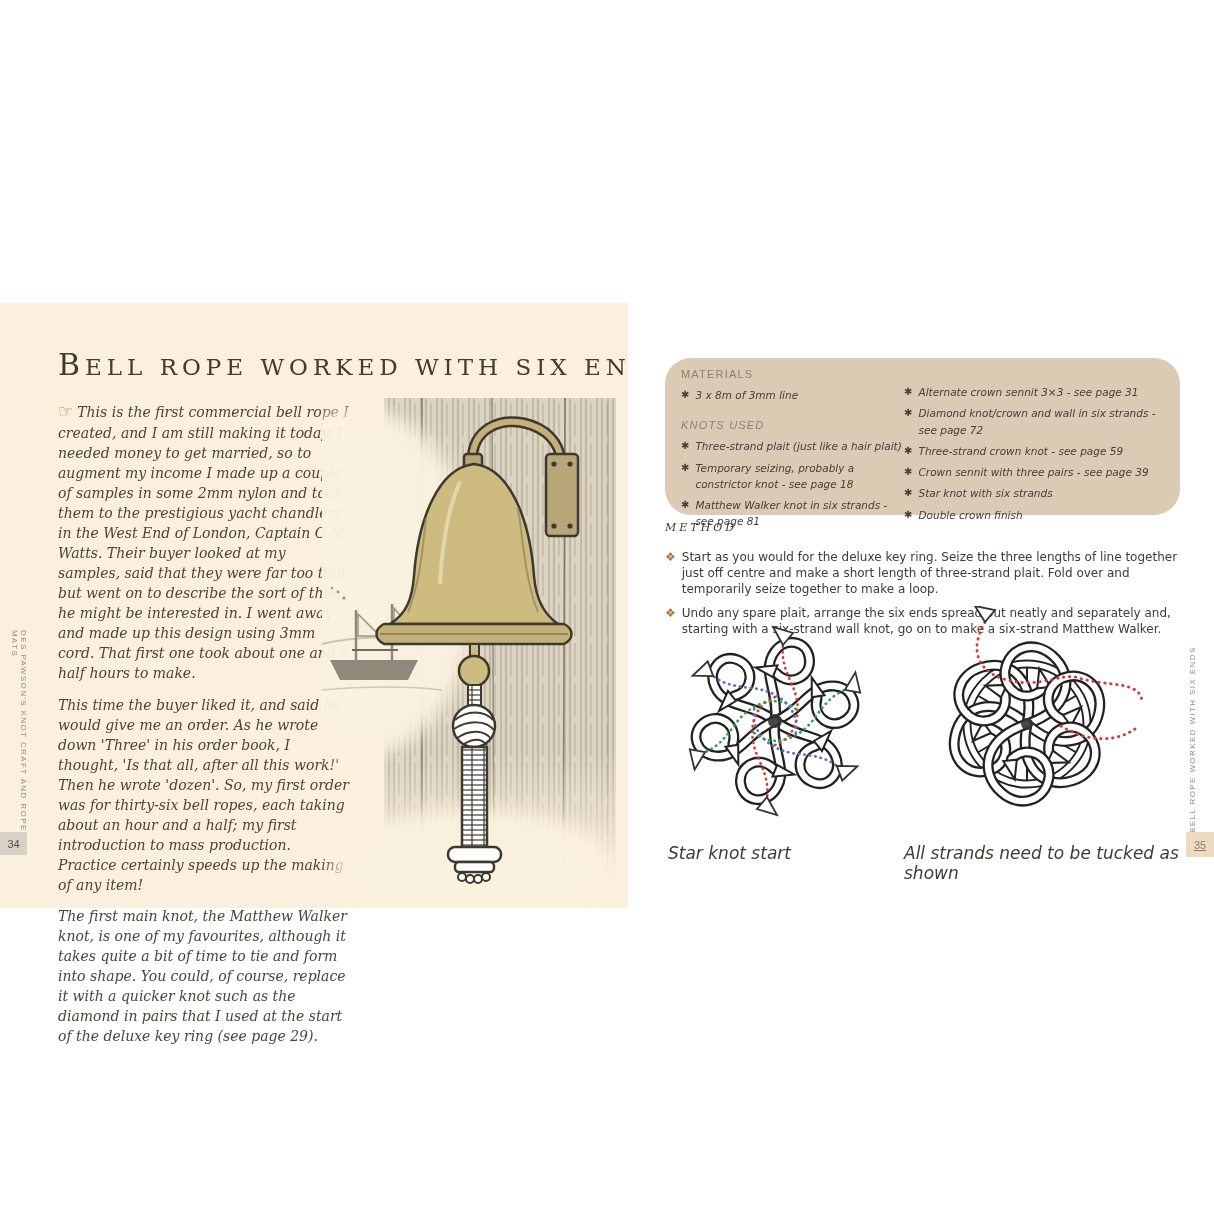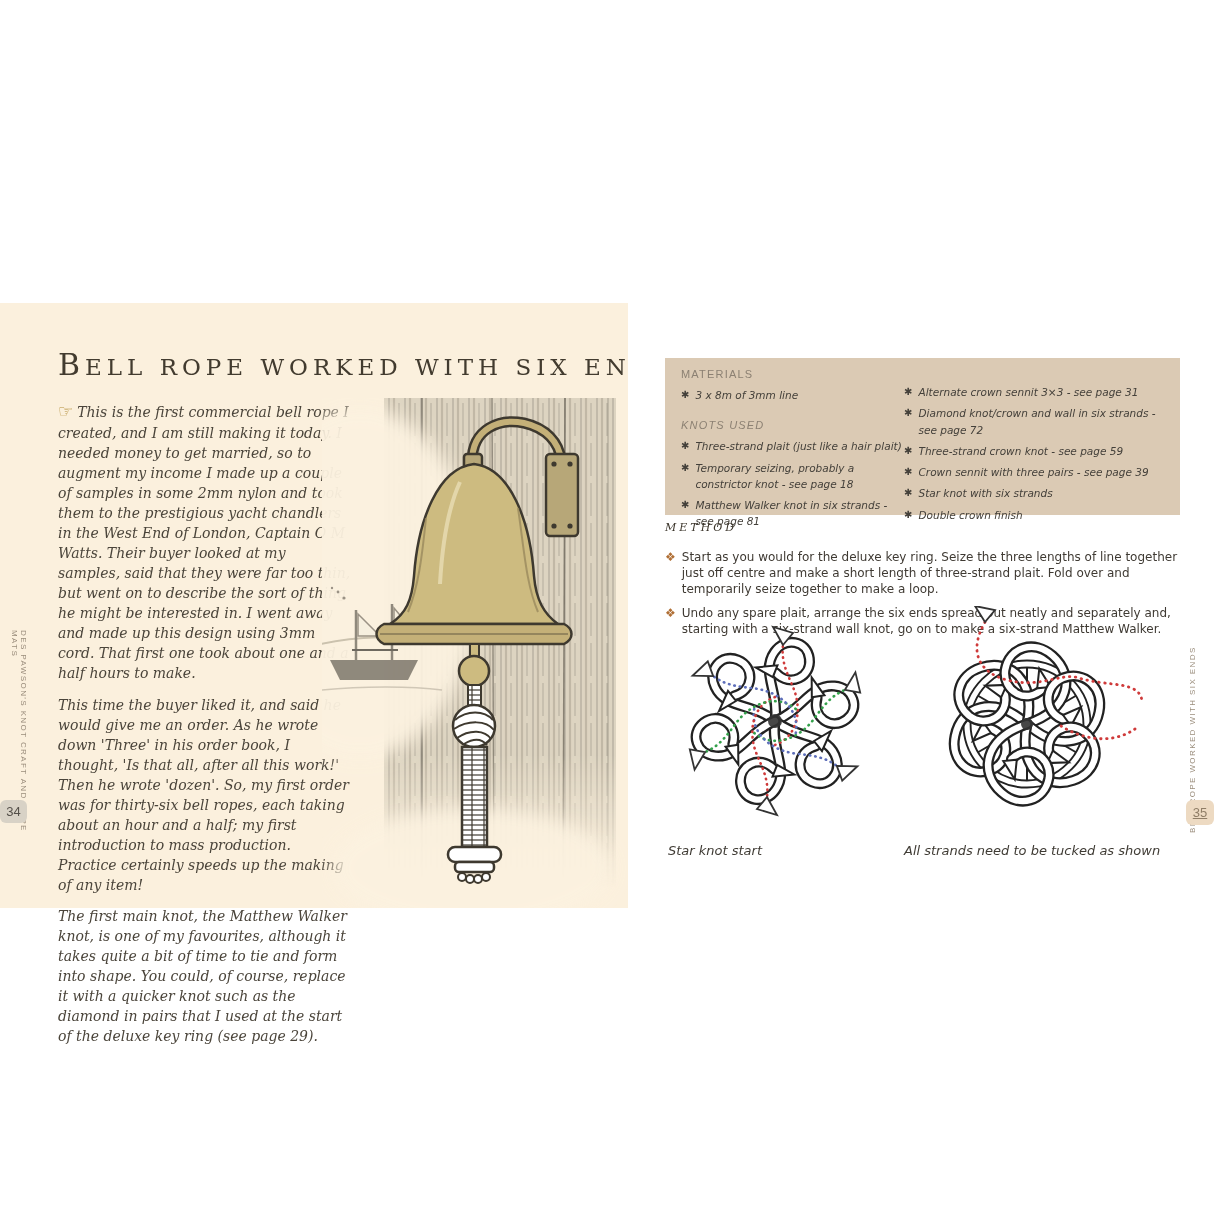--- a/index.html
+++ b/index.html
@@ -31,30 +31,31 @@
   .body-col p{margin:0 0 11px 0;}
   .manicule{color:#b6913f;font-style:normal;font-size:17px;margin-right:4px;}
   .illustration{position:absolute;left:322px;top:95px;}
   .spine{
     position:absolute;font-family:"Liberation Sans",sans-serif;
     font-size:8px;letter-spacing:1.4px;color:#9a8d7c;
   }
   .spine-left{left:10px;top:327px;height:205px;writing-mode:vertical-rl;}
   .spine-right{left:560px;top:340px;height:190px;writing-mode:vertical-rl;transform:rotate(180deg);}
   .pagenum{
-    position:absolute;top:497px;font-family:"Liberation Sans",sans-serif;
-    font-size:13px;display:flex;align-items:center;justify-content:center;border-radius:6px;
+    position:absolute;top:529px;font-family:"Liberation Sans",sans-serif;
+    font-size:11px;display:flex;align-items:center;justify-content:center;
   }
   .pagenum-left{left:0;width:27px;height:23px;background:#d8d2c6;color:#55504a;}
   .pagenum-right{left:558px;width:28px;height:25px;background:#eddac2;color:#8f7d66;text-decoration:underline;}
   
   .mat-box{
     position:absolute;left:37px;top:55px;width:515px;height:157px;
     background:#dbcab4;box-sizing:border-box;padding:10px 14px 8px 16px;
     display:flex;
+    border-radius:26px;
   }
   .mat-col-left{width:46%;}
   .mat-col-right{width:54%;padding-top:16px;box-sizing:border-box;}
   .mat-heading{
     font-family:"Liberation Sans",sans-serif;font-size:11px;letter-spacing:1.2px;
     color:#8c8173;margin:0 0 7px 0;
   }
   .mat-heading.second{margin-top:16px;font-style:italic;}
   .hand{
     font-family:"DejaVu Sans",sans-serif;font-style:italic;
@@ -71,21 +72,21 @@
   .method-step{
     display:flex;margin-bottom:7px;
     font-family:"DejaVu Sans",sans-serif;font-size:12px;line-height:1.35;color:#3f3a33;
   }
   .method-step .diamond{color:#b06f35;margin-right:6px;font-size:12px;flex:none;}
   .diagram1{position:absolute;left:33px;top:312px;}
   .diagram2{position:absolute;left:283px;top:303px;}
   .caption{
     position:absolute;top:540px;
     font-family:"DejaVu Sans",sans-serif;font-style:italic;
-    font-size:13px;color:#3f3b34;
+    font-size:17px;color:#3f3b34;
   }
   .caption-1{left:40px;}
   .caption-2{left:276px;}
 </style>
 </head>
 <body>
 
 <div class="page-left">
 
   <h1 class="title">BELL ROPE WORKED WITH SIX ENDS</h1>

